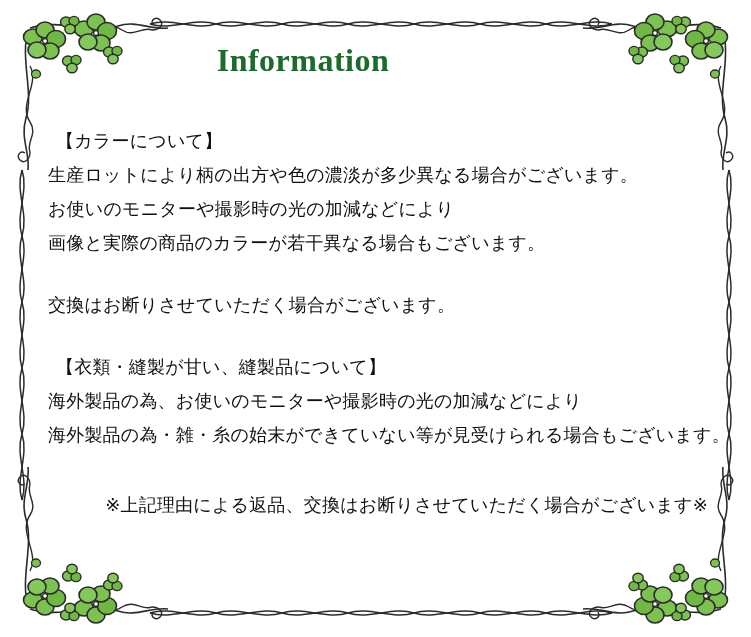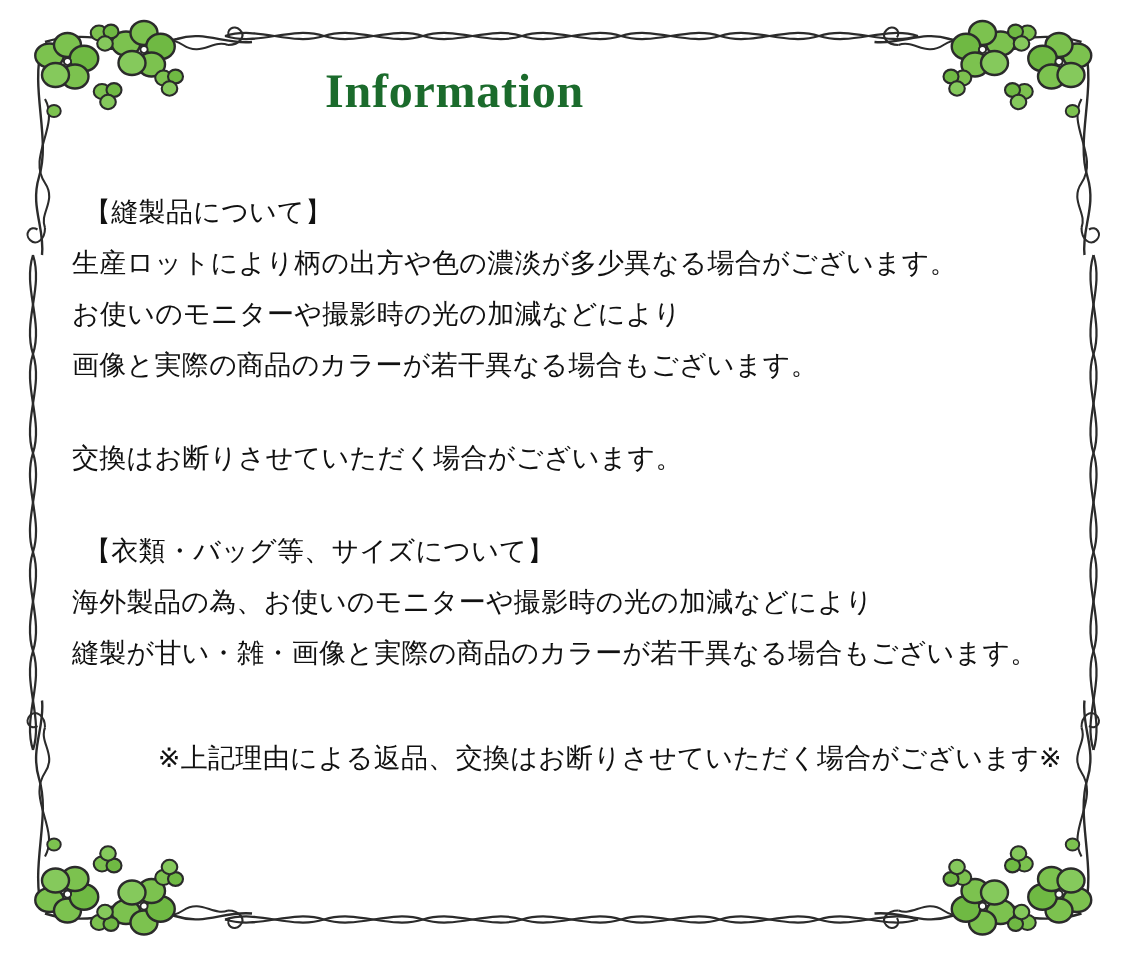--- a/index.html
+++ b/index.html
@@ -168,34 +168,34 @@
     <g transform="translate(751,637) scale(-1,-1)">
       <use href="#corner-orn"></use>
     </g>
   </svg>
 
   <div id="title">Information</div>
 
   <div id="content">
 
     <div class="block">
-      <div class="line heading">【縫製品について】</div>
+      <div class="line heading">【カラーについて】</div>
       <div class="line">生産ロットにより柄の出方や色の濃淡が多少異なる場合がございます。</div>
       <div class="line">お使いのモニターや撮影時の光の加減などにより</div>
       <div class="line">画像と実際の商品のカラーが若干異なる場合もございます。</div>
     </div>
 
     <div class="block">
       <div class="line">交換はお断りさせていただく場合がございます。</div>
     </div>
 
     <div class="block">
-      <div class="line heading">【衣類・バッグ等、サイズについて】</div>
+      <div class="line heading">【衣類・縫製が甘い、縫製品について】</div>
       <div class="line">海外製品の為、お使いのモニターや撮影時の光の加減などにより</div>
-      <div class="line">縫製が甘い・雑・画像と実際の商品のカラーが若干異なる場合もございます。</div>
+      <div class="line">海外製品の為・雑・糸の始末ができていない等が見受けられる場合もございます。</div>
     </div>
 
     <div class="block note-block">
       <div class="line">※上記理由による返品、交換はお断りさせていただく場合がございます※</div>
     </div>
 
   </div>
 </div>
 
 </body></html>

